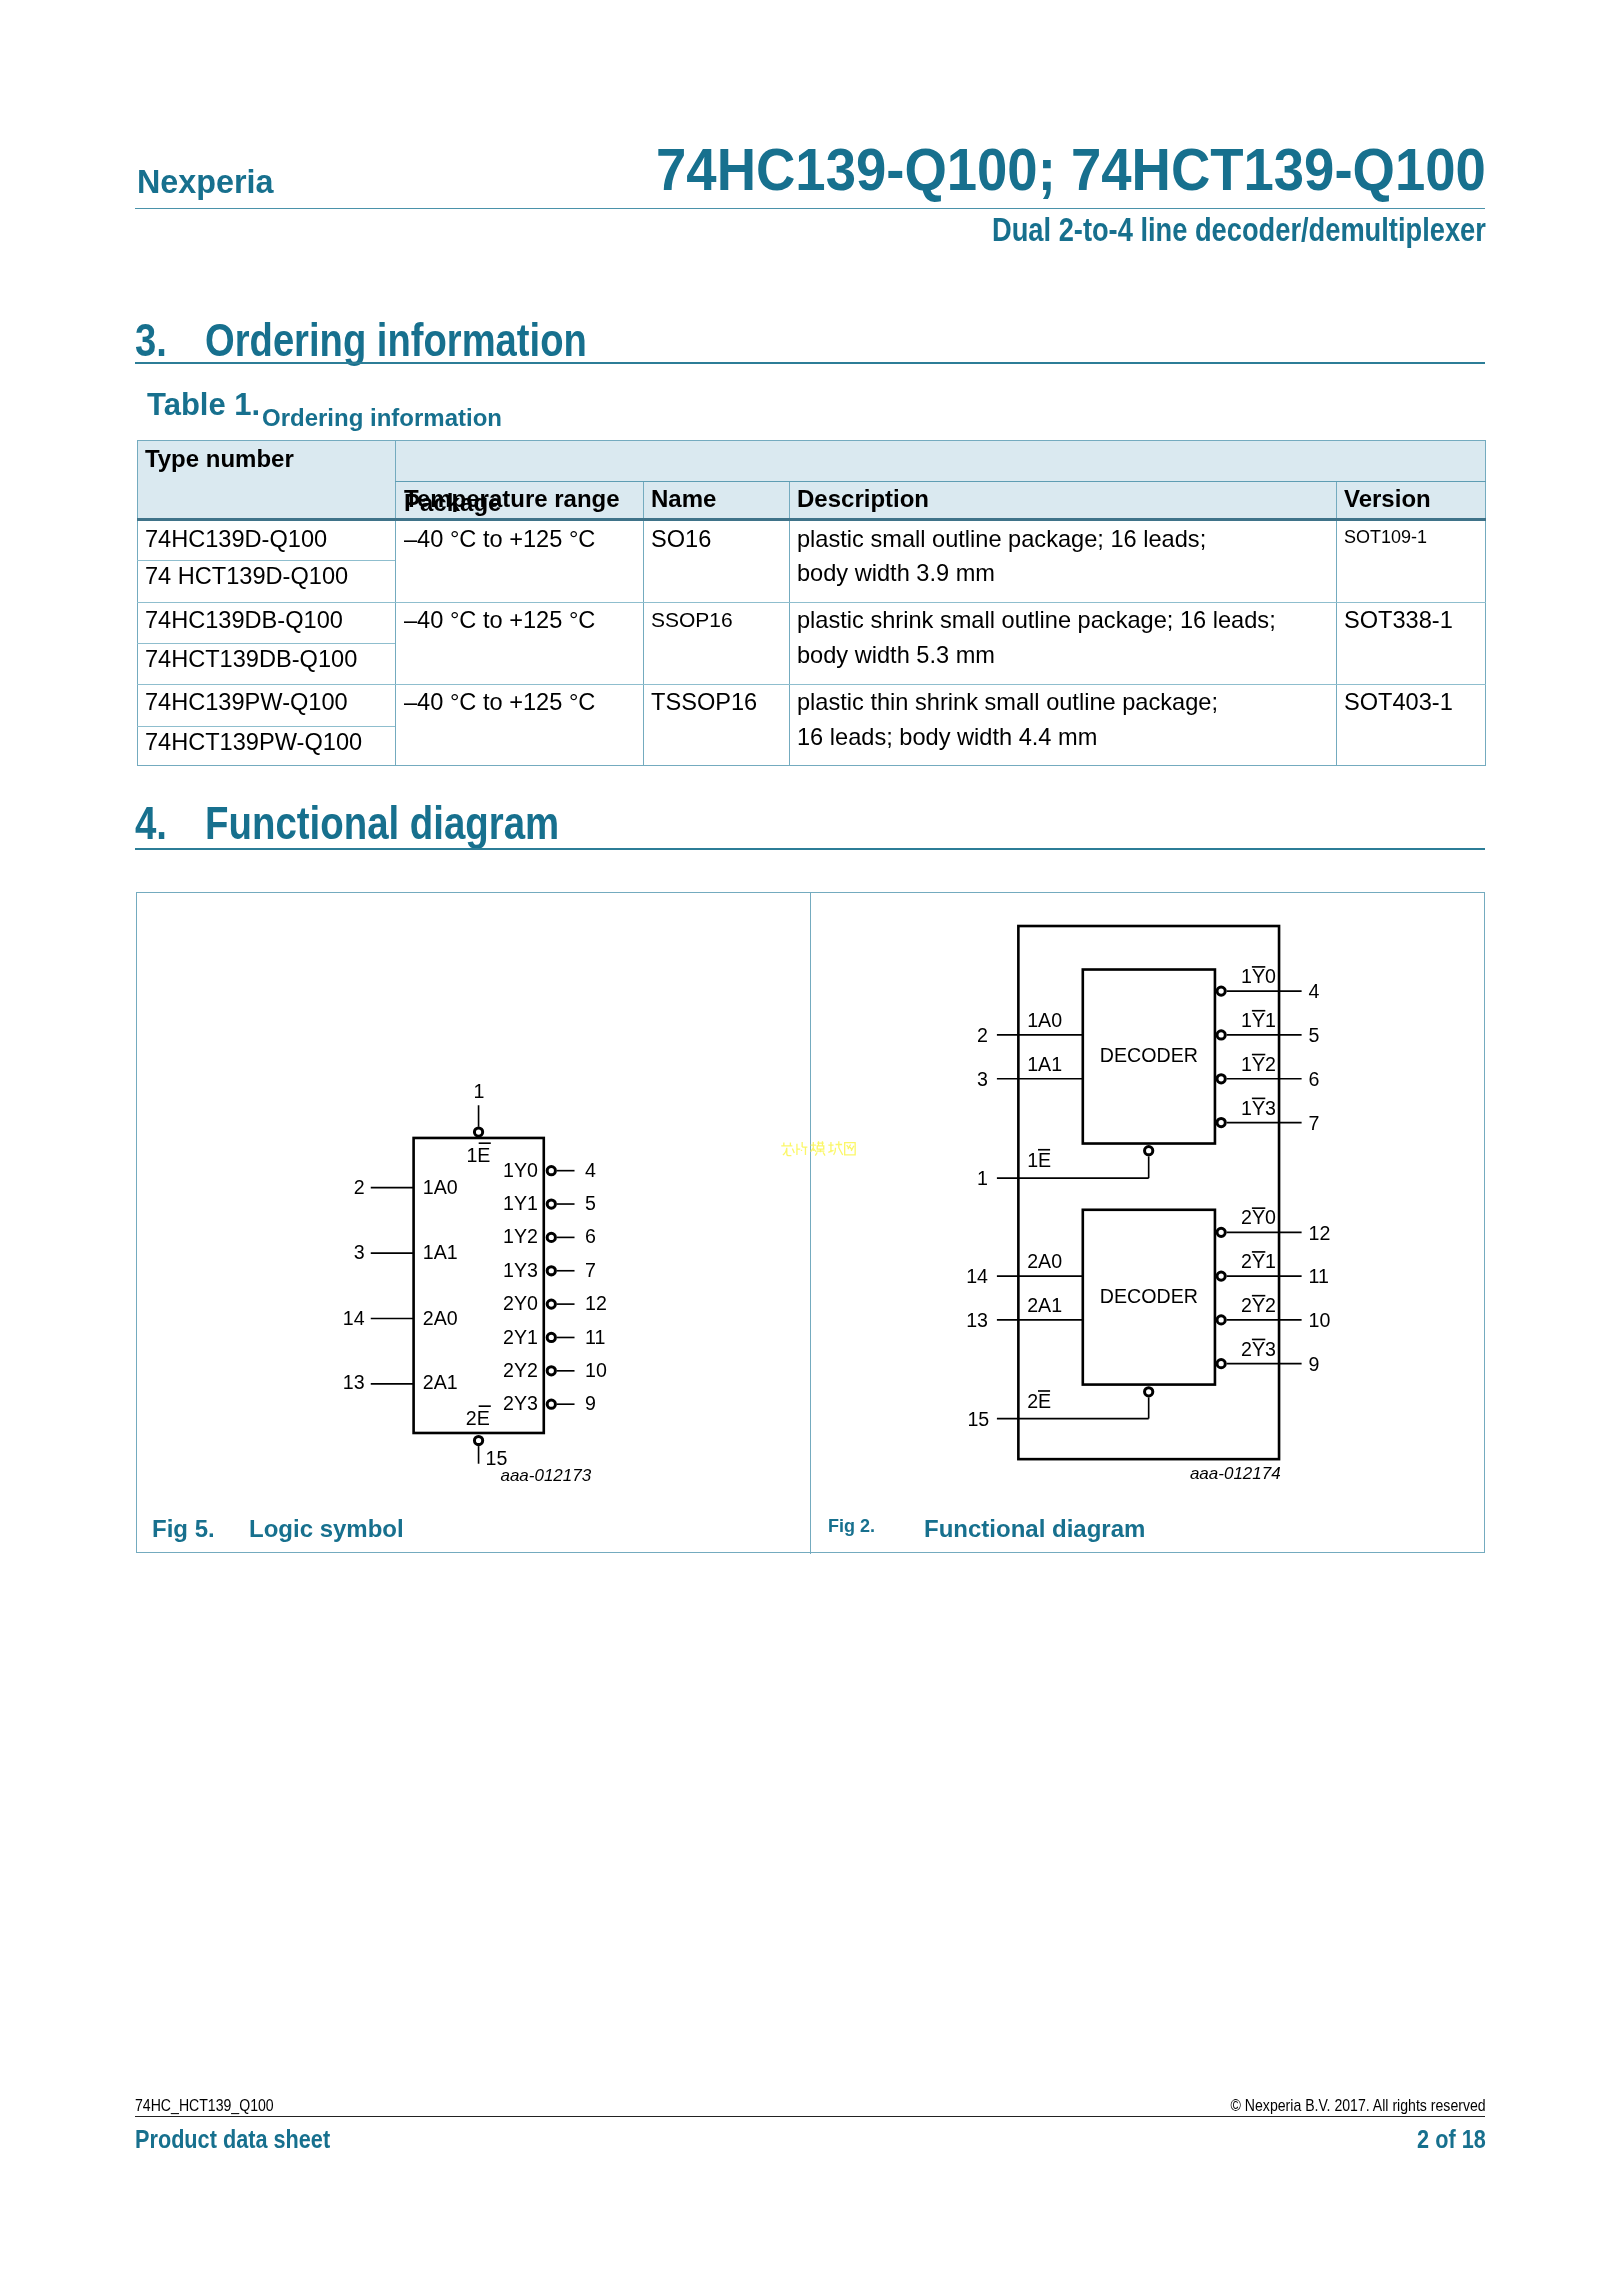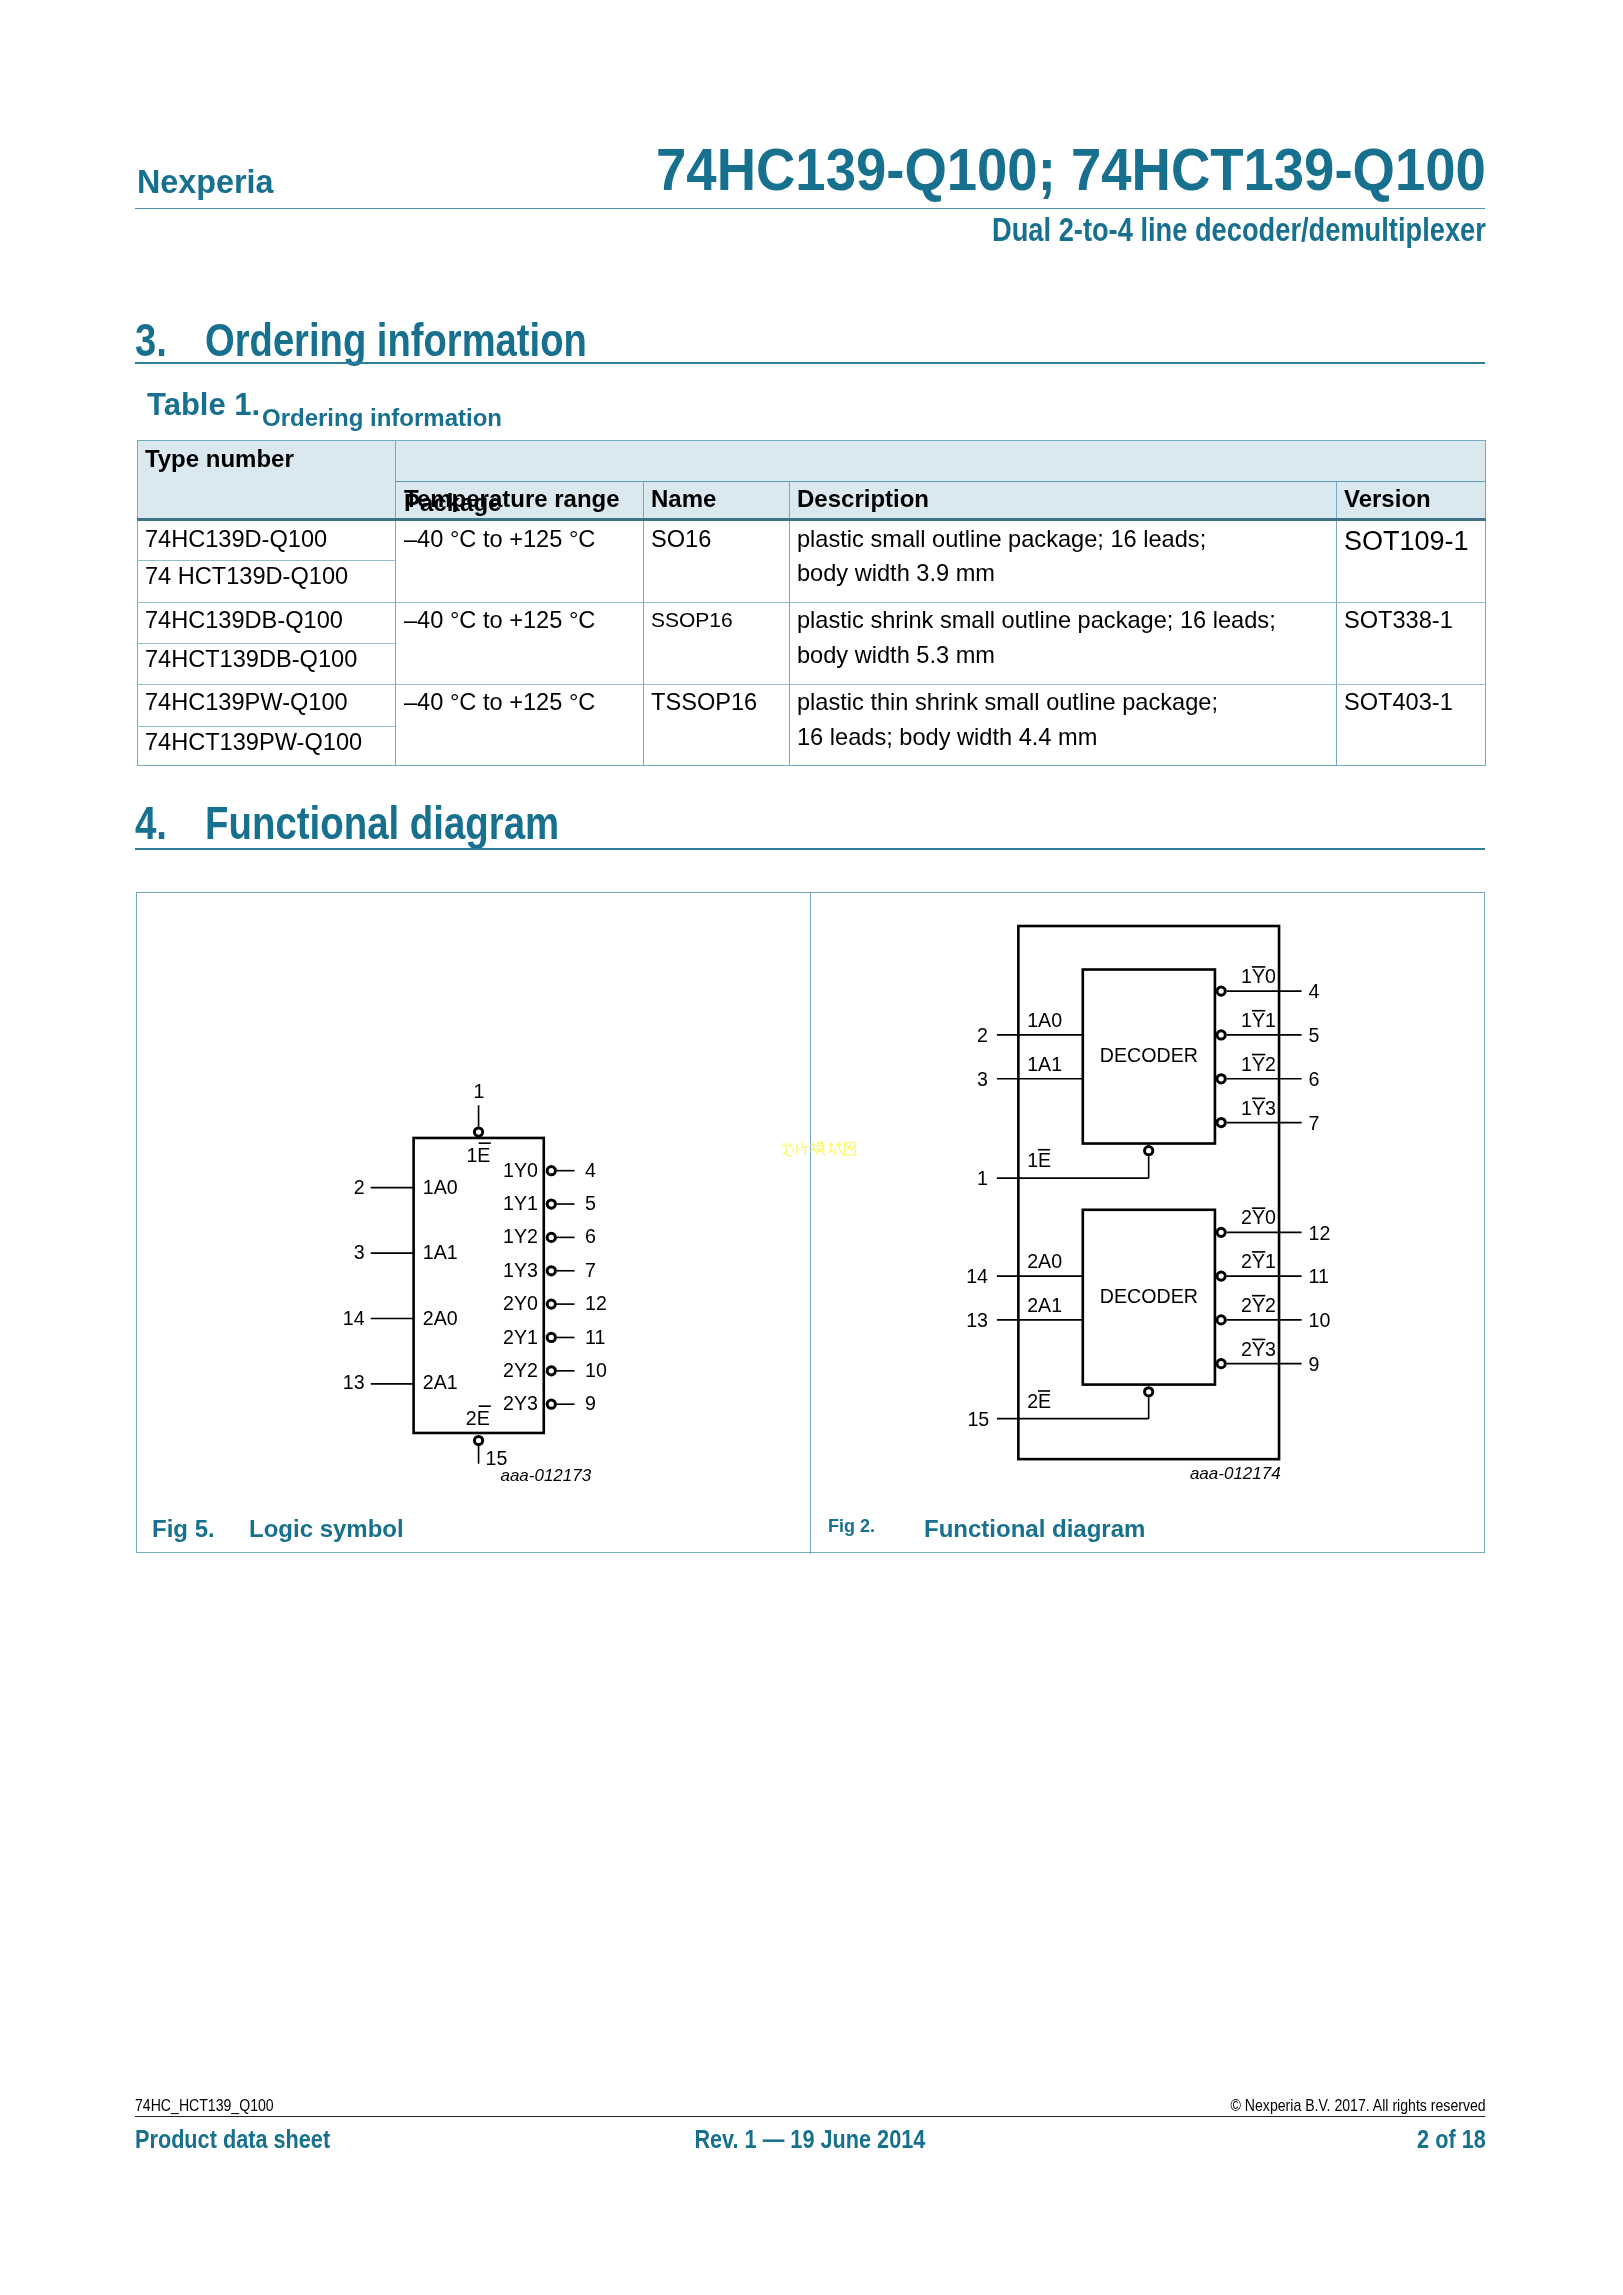--- a/index.html
+++ b/index.html
@@ -68,21 +68,21 @@
     <span class="abs" style="left:267px;top:251px;font-size:23.6px;">–40 °C to +125 °C</span>
     <span class="abs" style="left:514px;top:88px;font-size:23.6px;">SO16</span>
     <span class="abs" style="left:514px;top:169px;font-size:21px;text-align:center;">SSOP16</span>
     <span class="abs" style="left:514px;top:251px;font-size:23.6px;">TSSOP16</span>
     <span class="abs" style="left:660px;top:88px;font-size:23.6px;">plastic small outline package; 16 leads;</span>
     <span class="abs" style="left:660px;top:122px;font-size:23.6px;">body width 3.9 mm</span>
     <span class="abs" style="left:660px;top:169px;font-size:23.6px;">plastic shrink small outline package; 16 leads;</span>
     <span class="abs" style="left:660px;top:204px;font-size:23.6px;">body width 5.3 mm</span>
     <span class="abs" style="left:660px;top:251px;font-size:23.6px;">plastic thin shrink small outline package;</span>
     <span class="abs" style="left:660px;top:286px;font-size:23.6px;">16 leads; body width 4.4 mm</span>
-    <span class="abs" style="left:1207px;top:88px;font-size:27px;">SOT109-1</span>
+    <span class="abs" style="left:1207px;top:88px;font-size:18px;">SOT109-1</span>
     <span class="abs" style="left:1207px;top:169px;font-size:23.6px;">SOT338-1</span>
     <span class="abs" style="left:1207px;top:251px;font-size:23.6px;">SOT403-1</span>
   </div>
 
   <span class="abs teal b ol" style="left:135px;top:800px;font-size:46px;transform:scaleX(0.835);">4.</span>
   <span class="abs teal b ol" style="left:205px;top:800px;font-size:46px;transform:scaleX(0.835);">Functional diagram</span>
   <div class="rule" style="left:135px;top:848px;width:1350px;height:2px;"></div>
 
   <div class="abs" style="left:136px;top:892px;width:1347px;height:659px;border:1.3px solid #74ABBF;"></div>
   <div class="abs" style="left:810px;top:892px;width:1.3px;height:662px;background:#74ABBF;"></div>
@@ -268,17 +268,16 @@
       <text x="1510" y="2029.1" text-anchor="end">13</text>
       <text x="1512" y="2180" text-anchor="end">15</text>
       <text x="1957.5" y="2262" text-anchor="end" font-style="italic" font-size="26px">aaa-012174</text>
     </g>
   </svg>
 
   <span class="abs ol" style="left:135px;top:2097px;font-size:16.4px;transform:scaleX(0.86);">74HC_HCT139_Q100</span>
   <span class="abs or" style="right:137px;top:2097px;font-size:16.4px;transform:scaleX(0.86);">© Nexperia B.V. 2017. All rights reserved</span>
   <div class="abs" style="left:135px;top:2116px;width:1350px;height:1.3px;background:#222222;"></div>
   <span class="abs teal b ol" style="left:135px;top:2127px;font-size:25.5px;transform:scaleX(0.85);">Product data sheet</span>
-  <div class="abs" style="left:135px;top:2127px;width:1350px;text-align:center;font-size:25.5px;"><span class="teal b" style="display:inline-block;transform:scaleX(0.85);">Rev. 1 — 19 June 2014</span></div>
   <span class="abs teal b or" style="right:137px;top:2127px;font-size:25.5px;transform:scaleX(0.85);">2 of 18</span>
 
 </div>
 
 
 </body></html>

